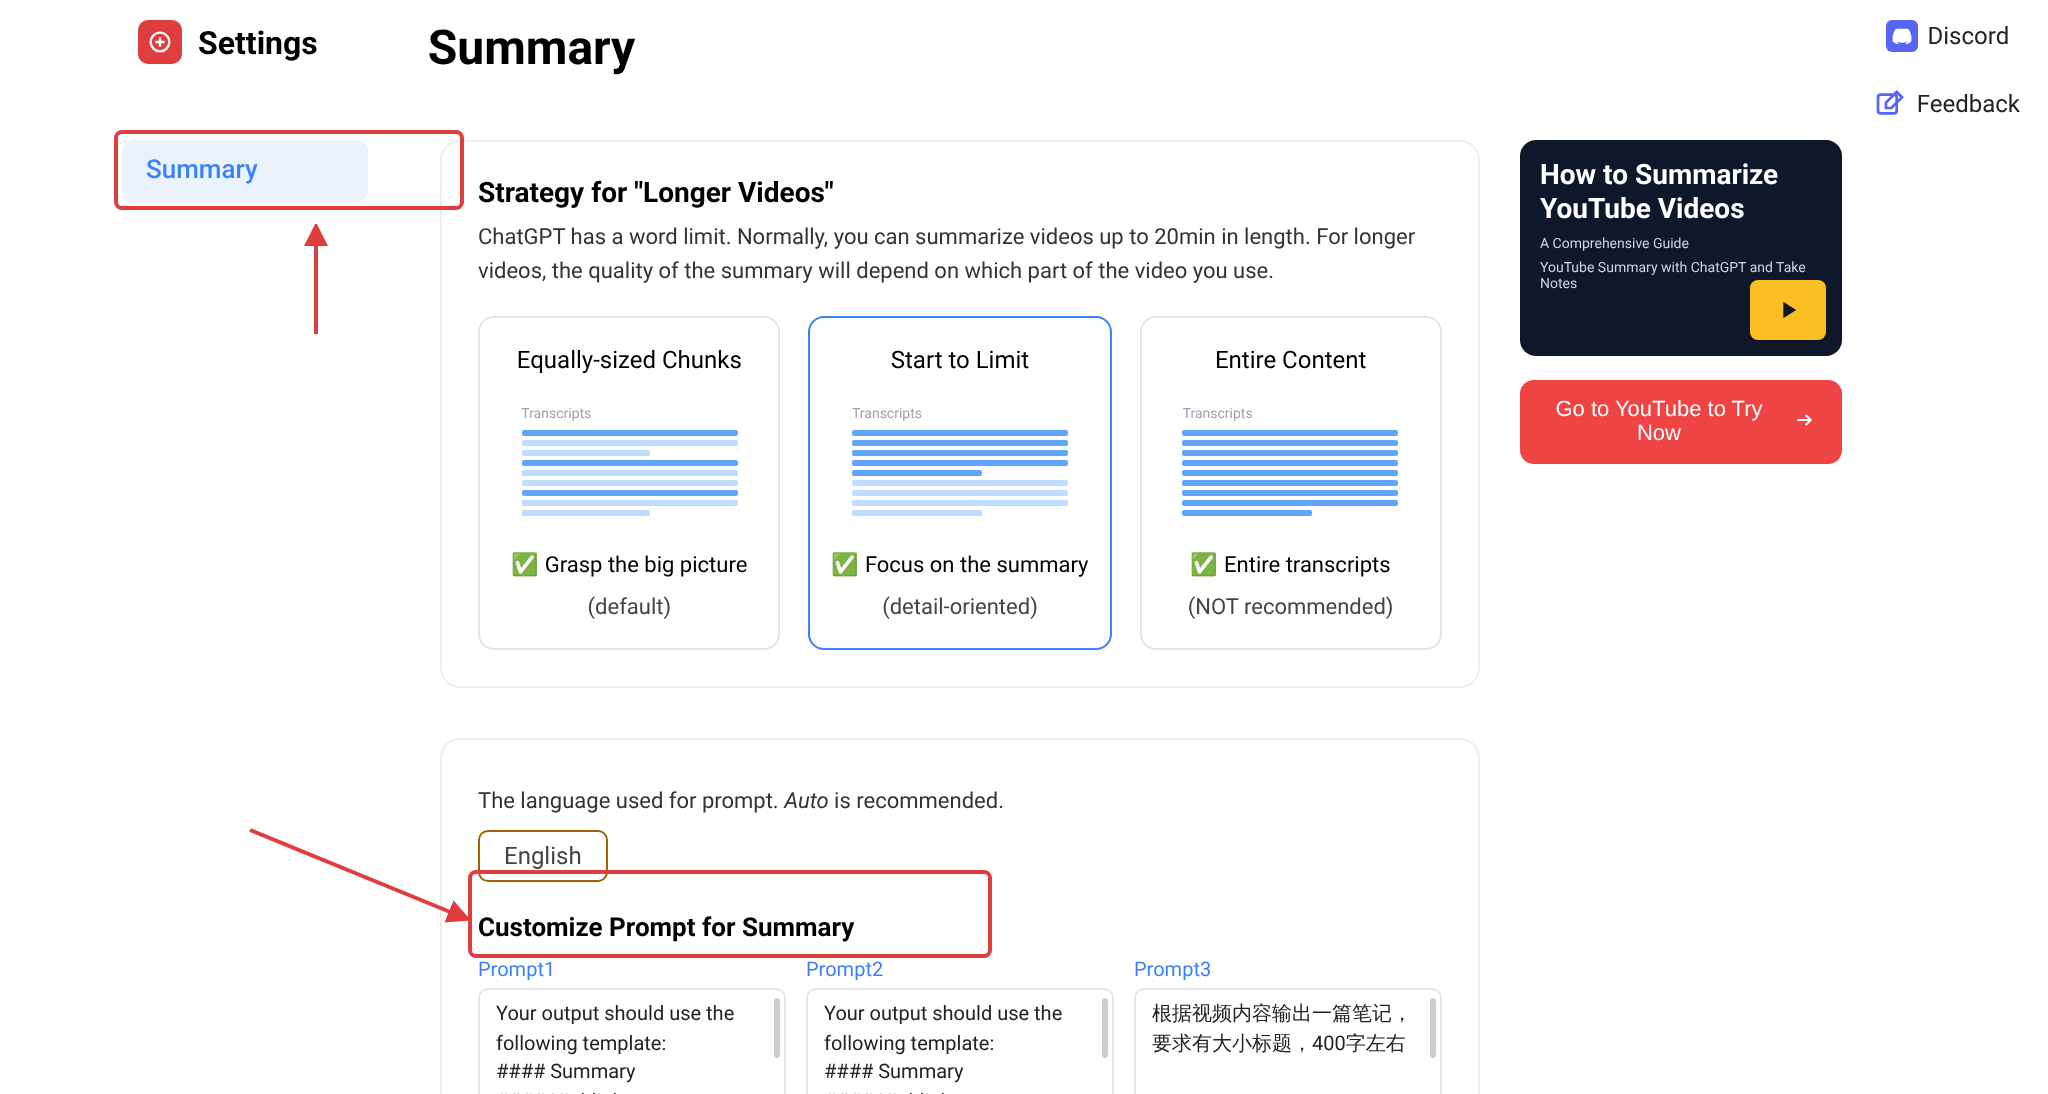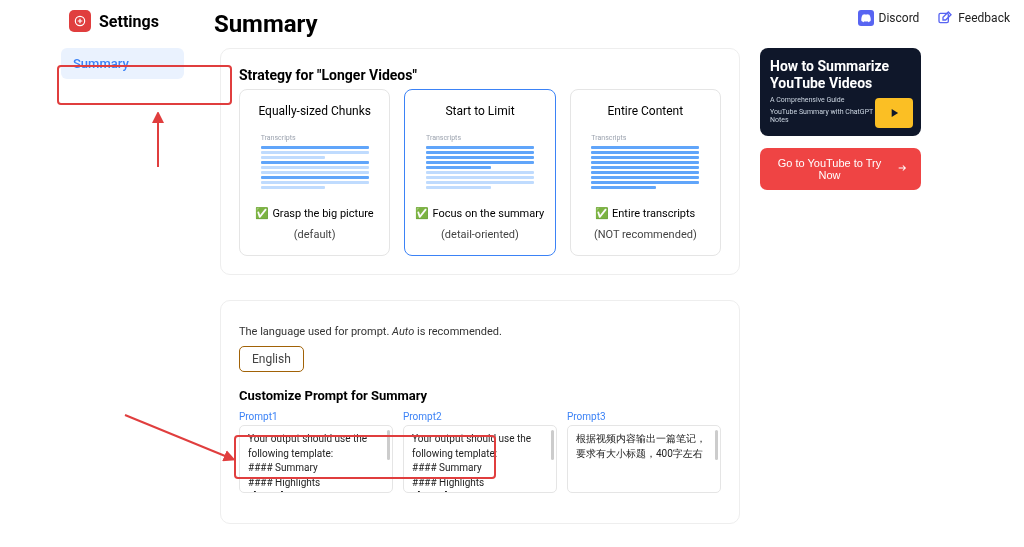--- a/index.html
+++ b/index.html
@@ -6,21 +6,21 @@
     body { font-family: -apple-system, BlinkMacSystemFont, "Segoe UI", Roboto, sans-serif; background: #fff; color: #000; font-size: 13px; }
     .page { width: 1024px; height: 547px; position: relative; overflow: hidden; }
     
     
     .header { display: flex; align-items: flex-start; padding: 10px 14px 0 14px; }
     .header-left { display: flex; align-items: center; gap: 8px; margin-left: 55px; }
     .logo { width: 22px; height: 22px; background: #e03e3e; border-radius: 5px; display: flex; align-items: center; justify-content: center; }
     .logo svg { width: 14px; height: 14px; }
     .settings-label { font-weight: 700; font-size: 16px; }
     .page-title { font-size: 24px; font-weight: 700; margin-left: 55px; }
-    .header-right { margin-left: auto; display: flex; gap: 18px; align-items: center; }
+    .header-right { margin-left: auto; display: flex; gap: 18px; align-items: center; flex-direction: column; }
     .header-link { display: flex; align-items: center; gap: 5px; font-size: 12px; color: #222; cursor: pointer; }
     .discord-icon { width: 16px; height: 16px; background: #5865F2; border-radius: 3px; display: flex; align-items: center; justify-content: center; color: #fff; font-size: 10px; }
     .feedback-icon { width: 16px; height: 16px; color: #5865F2; }
     
     
     .layout { display: flex; margin-top: 10px; }
     .sidebar { width: 190px; padding-left: 55px; }
     .sidebar-item { padding: 8px 12px; font-size: 13px; color: #222; cursor: pointer; border-radius: 6px; }
     .sidebar-item.active { background: #eaf2fe; color: #3b82f6; font-weight: 500; margin-left: 6px; margin-right: 6px; }
     .sidebar-general { font-weight: 700; margin-bottom: 6px; padding: 8px 12px; }
@@ -56,21 +56,21 @@
     
     
     .prompt-section-title { font-weight: 700; font-size: 13px; margin-top: 16px; margin-bottom: 8px; }
     .prompt-row { display: flex; gap: 10px; }
     .prompt-col { flex: 1; }
     .prompt-label { font-size: 10px; color: #3b82f6; margin-bottom: 3px; }
     .prompt-box { border: 1px solid #e5e5e5; border-radius: 5px; padding: 6px 8px; font-size: 10px; line-height: 1.45; height: 68px; overflow: hidden; white-space: pre-wrap; color: #222; position: relative; }
     .prompt-box::after { content: ""; position: absolute; right: 2px; top: 4px; width: 3px; height: 30px; background: #ccc; border-radius: 2px; }
     
     
-    .promo-card { background: #0f172a; border-radius: 8px; color: #fff; padding: 10px; position: relative; height: 88px; overflow: hidden; }
+    .promo-card { background: #0f172a; border-radius: 8px; color: #fff; padding: 10px; position: relative; height: 108px; overflow: hidden; }
     .promo-title { font-size: 14px; font-weight: 700; line-height: 1.2; }
     .promo-sub { font-size: 7px; margin-top: 4px; color: #cbd5e1; }
     .promo-graphic { position: absolute; right: 8px; bottom: 8px; width: 38px; height: 30px; background: #fbbf24; border-radius: 4px; display: flex; align-items: center; justify-content: center; }
     .cta-button { margin-top: 12px; background: #ef4444; color: #fff; border: none; border-radius: 7px; padding: 9px 12px; font-size: 11px; font-weight: 500; width: 100%; display: flex; align-items: center; justify-content: center; gap: 8px; cursor: pointer; }
     
     
     .anno-box1 { position: absolute; border: 2px solid #e03e3e; border-radius: 4px; pointer-events: none; }
     .arrow-svg { position: absolute; pointer-events: none; }
   </style>
 </head>
@@ -110,20 +110,21 @@
   </div>
 
   <div class="layout">
     <div class="sidebar">
       <div class="sidebar-item active">Summary</div>
     </div>
 
     <div class="main">
       <div class="card">
         <div class="card-title">Strategy for "Longer Videos"</div>
+        <div class="card-desc">ChatGPT has a word limit. Normally, you can summarize videos up to 20min in length. For longer videos, the quality of the summary will depend on which part of the video you use.</div>
         <div class="strategy-row">
           <div class="strategy-option">
             <div class="strategy-name">Equally-sized Chunks</div>
             <div class="transcript-graphic">
               <div class="transcript-label">Transcripts</div>
               <div class="bars">
                 <div class="bar dark"></div>
                   <div class="bar"></div>
                   <div class="bar short"></div>
                 <div class="bar dark"></div>

